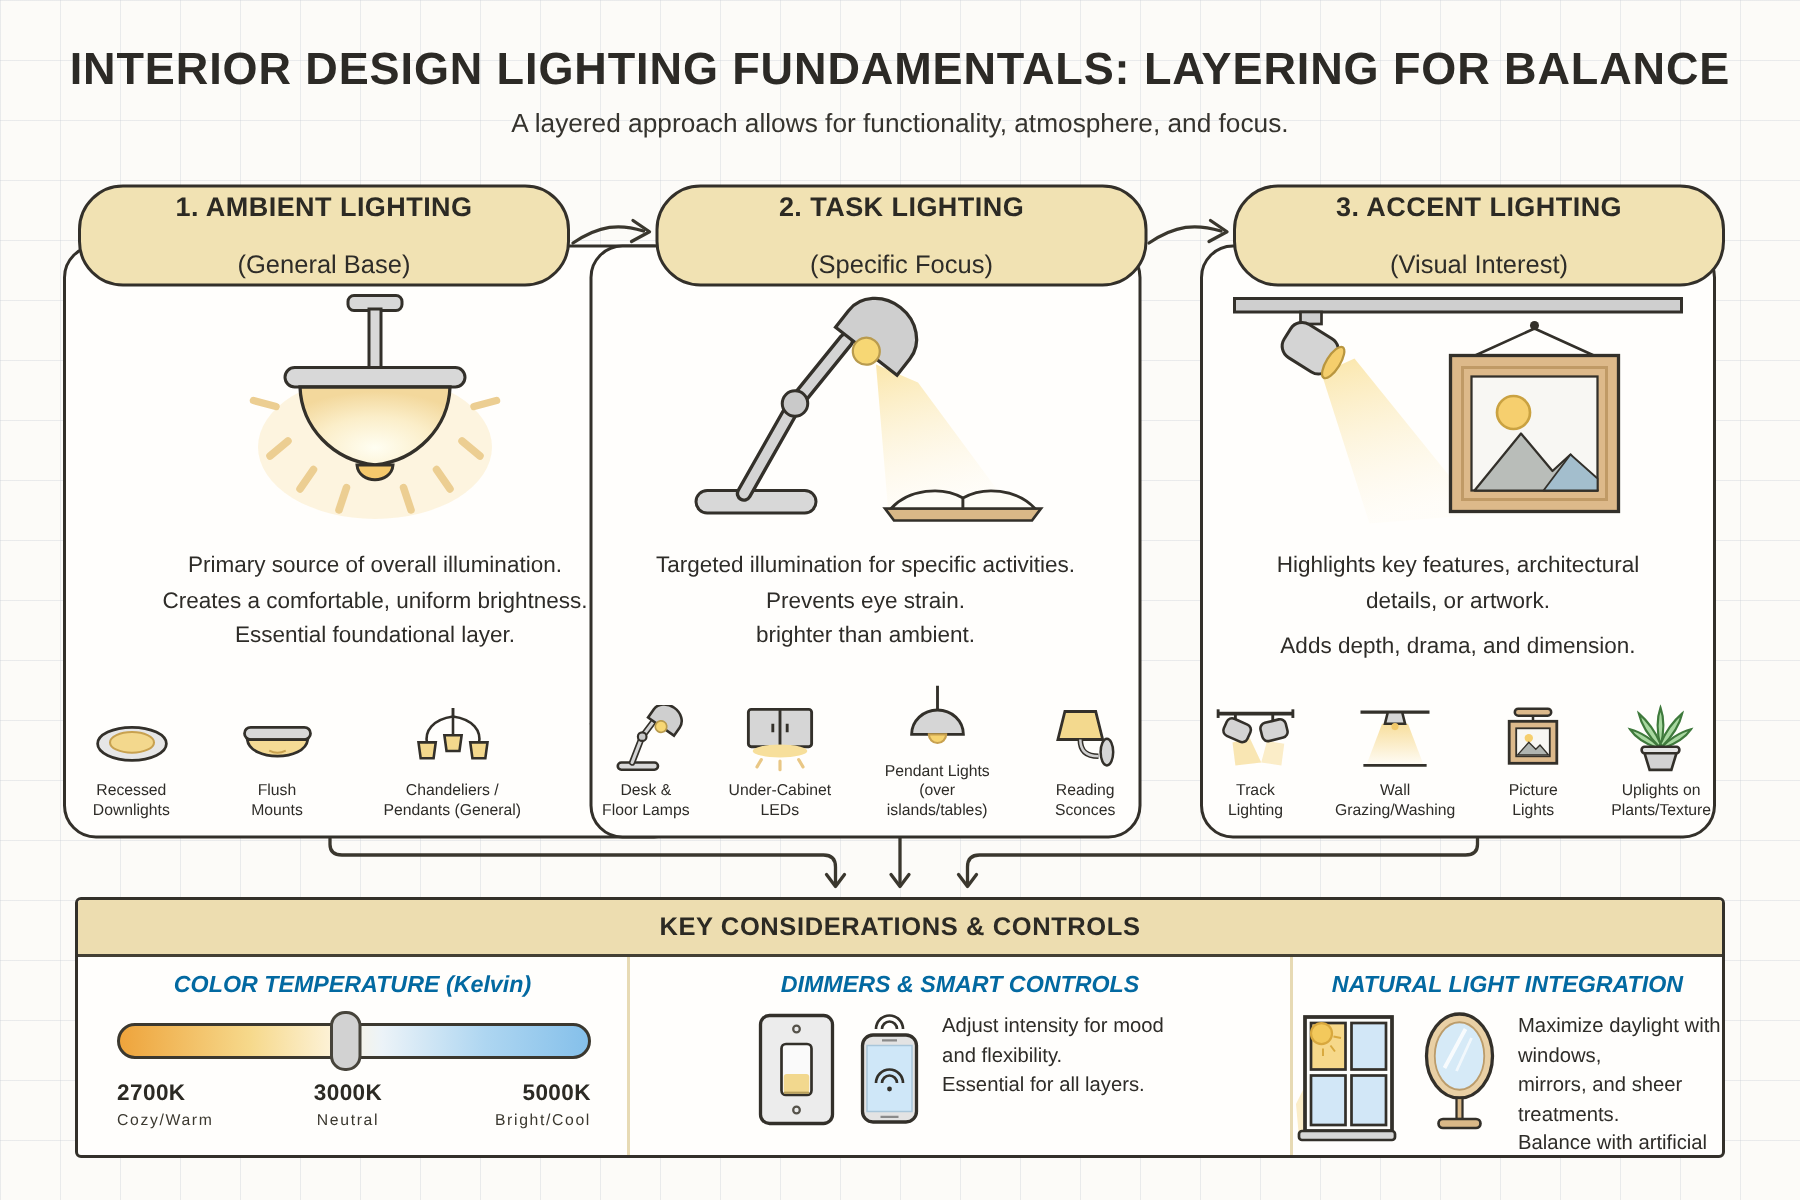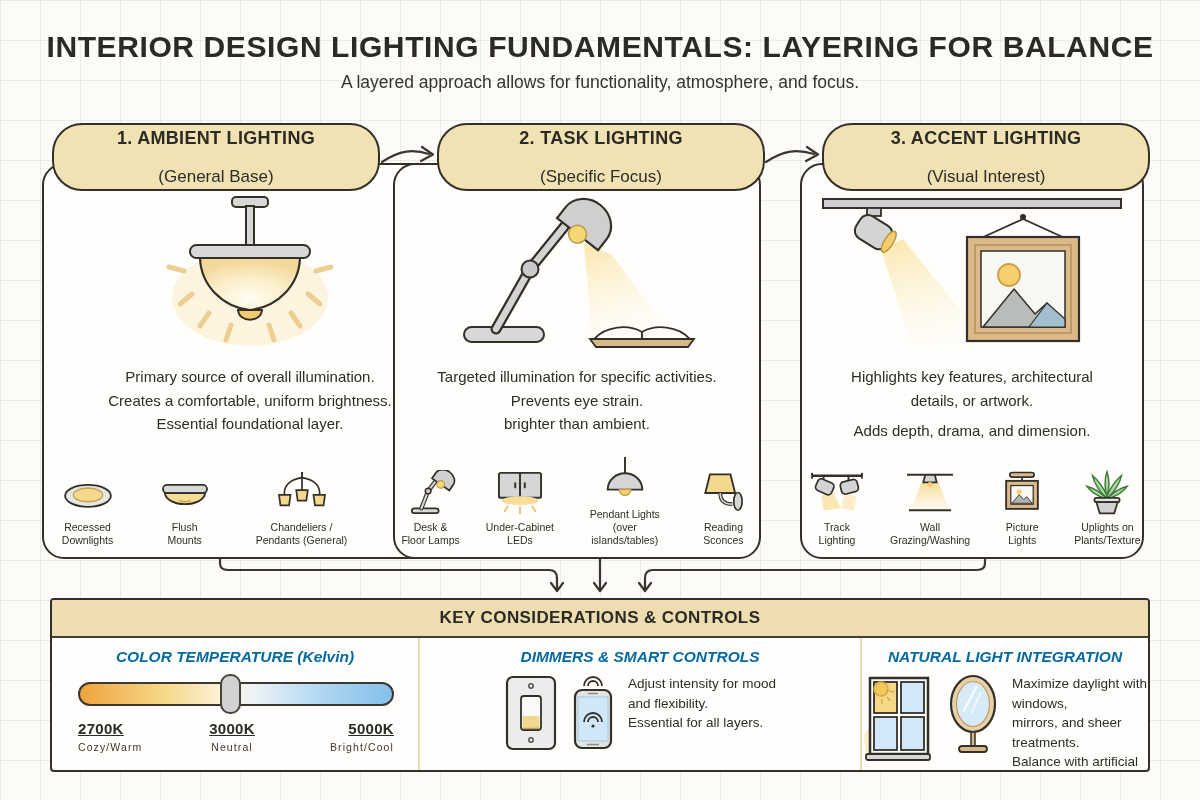--- a/index.html
+++ b/index.html
@@ -46,21 +46,21 @@
   .slider{position:relative;margin:16px 24px 0 26px;height:24px;}
   .track{position:absolute;inset:0;border:2px solid #3b382f;border-radius:13px;
     background:linear-gradient(90deg,#eea43c 0%,#f6d98c 28%,#fdf3da 46%,#ecf3f8 56%,#aed6f1 78%,#85c0ea 100%);}
   .handle{position:absolute;left:142px;top:-8px;width:21px;height:40px;
     background:#d2d2d2;border:2px solid #47443b;border-radius:10px;box-sizing:border-box;}
   .kstops{position:relative;margin:14px 24px 0 26px;height:42px;}
   .kstop{position:absolute;top:0;}
   .k1{left:0;text-align:left;}
   .k2{left:154px;transform:translateX(-50%);text-align:center;}
   .k3{right:0;text-align:right;}
-  .kv{font-size:15px;font-weight:bold;letter-spacing:0.3px;color:#2c2a24;text-decoration:underline;}
+  .kv{font-size:15px;font-weight:bold;letter-spacing:0.3px;color:#2c2a24;}
   .kl{font-size:10.5px;letter-spacing:1.1px;color:#3b382f;margin-top:4px;}
   .fcontent{display:flex;align-items:flex-start;justify-content:center;gap:13px;margin-top:4px;}
   .ftext{font-size:13.5px;line-height:19.5px;color:#2e2c28;}
 </style>
 </head>
 <body>
 
 <div class="canvas">
 
   <svg width="0" height="0" style="position:absolute" aria-hidden="true">

